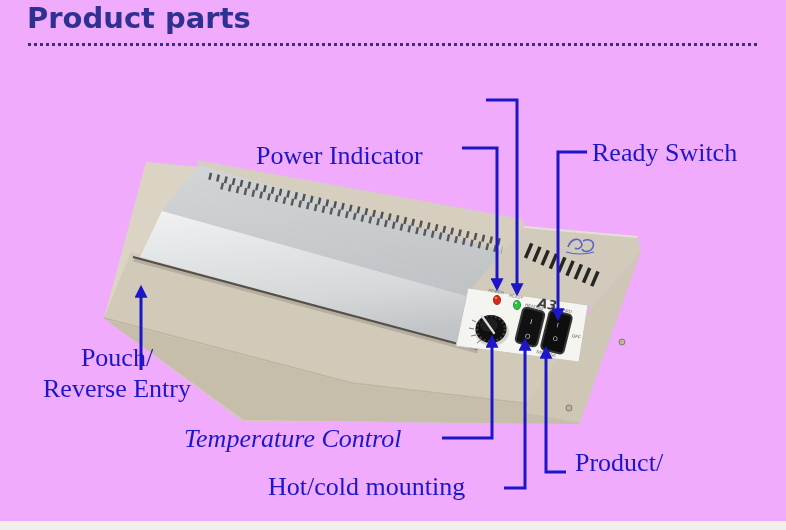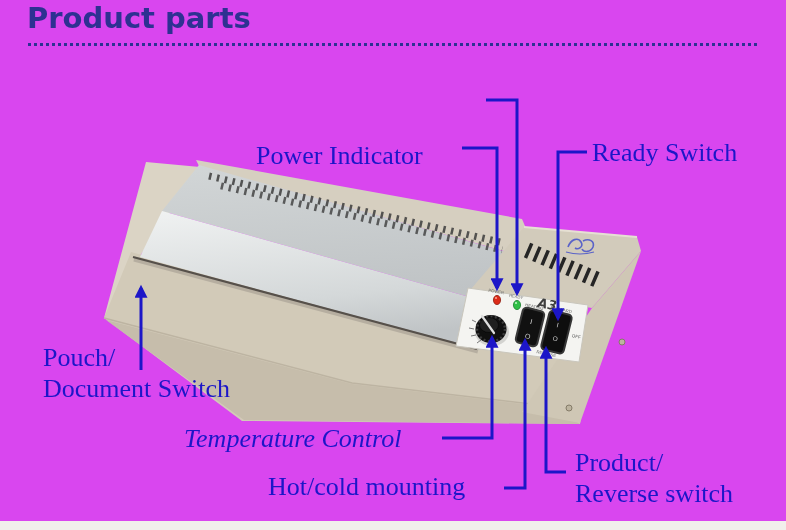--- a/index.html
+++ b/index.html
@@ -1,17 +1,17 @@
 <!DOCTYPE html>
 <html><head>
 <meta charset="utf-8">
 <style>
   html,body{margin:0;padding:0;background:#ffffff;}
-  .stage{position:relative;width:786px;height:530px;background:#d946ef;overflow:hidden;
-         font-family:"Liberation Serif", serif;}
+  .stage{position:relative;width:786px;height:530px;background:#f0abfc;overflow:hidden;
+         font-family:"Liberation Serif", serif;text-align:center;}
   .title{position:absolute;left:27px;top:1px;font-family:"DejaVu Sans", sans-serif;
          font-weight:bold;font-size:29px;color:#2e3192;letter-spacing:0;}
   .rule{position:absolute;left:28px;top:43px;width:729px;height:0;
         border-bottom:3px dotted #2e3192;}
   .lbl{position:absolute;color:#1c16c8;font-size:26px;line-height:31px;white-space:nowrap;}
   .lbl-ready{left:339px;top:83px;}
   .lbl-powerind{left:256px;top:140px;}
   .lbl-powersw{left:592px;top:137px;}
   .lbl-pouch{left:31px;top:342px;margin-left:12px;}
   .lbl-temp{left:184px;top:423px;font-style:italic;}
@@ -124,23 +124,22 @@
       <polyline points="442,438 492,438 492,338" marker-end="url(#ah)"></polyline>
       <polyline points="504,488 525,488 525,341" marker-end="url(#ah)"></polyline>
       <polyline points="566,472 546,472 546,349" marker-end="url(#ah)"></polyline>
     </g>
   </svg>
 
   <div class="lbl lbl-powerind">Power Indicator</div>
   <div class="lbl lbl-powersw">Ready Switch</div>
   <div class="lbl lbl-pouch">
     <div>Pouch/</div>
-    <div>Document Switch</div>
+    <div>Reverse Entry</div>
   </div>
   <div class="lbl lbl-temp">Temperature Control</div>
   <div class="lbl lbl-hotcold">Hot/cold mounting</div>
   <div class="lbl lbl-forward">
     <div>Product/</div>
-    <div>Reverse switch</div>
   </div>
 
   <div class="band"></div>
 </div>
 
 </body></html>

